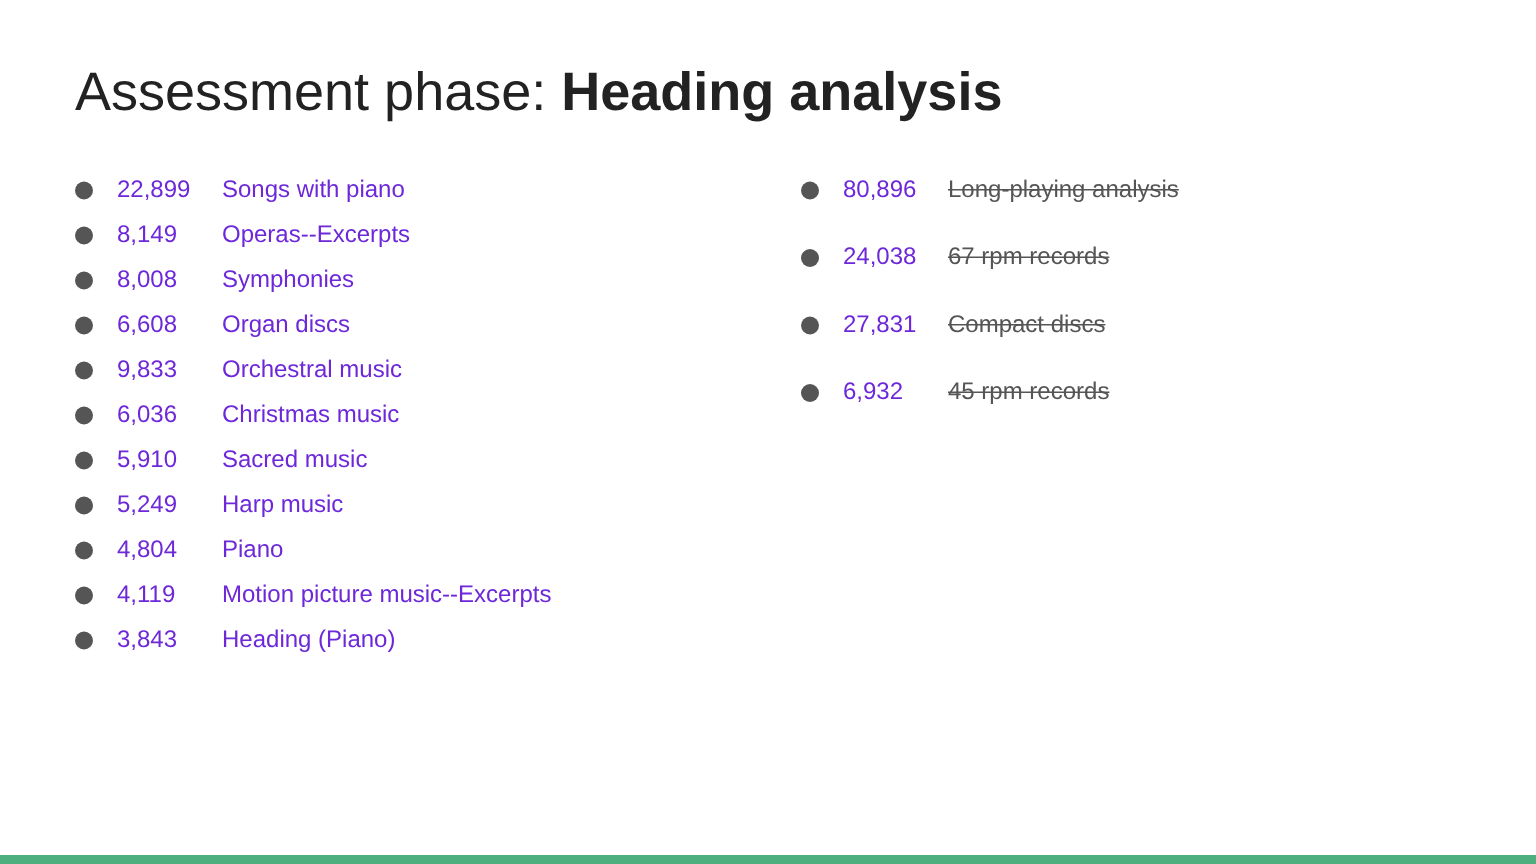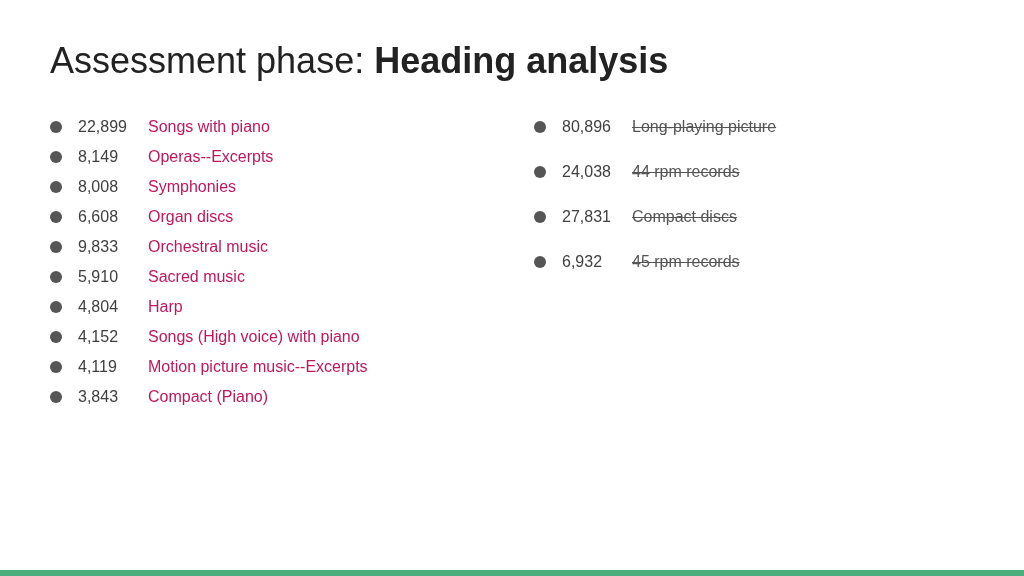--- a/index.html
+++ b/index.html
@@ -63,29 +63,29 @@
       width: 12px;
       height: 12px;
       border-radius: 50%;
       background: #555;
       flex-shrink: 0;
       margin-right: 16px;
     }
 
     .number {
       font-size: 16px;
-      color: #404040;
+      color: #6d28d9;
       width: 70px;
       flex-shrink: 0;
       font-weight: 400;
     }
 
     .label {
       font-size: 16px;
-      color: #be185d;
+      color: #6d28d9;
       font-weight: 400;
     }
 
     .label.strikethrough {
       text-decoration: line-through;
       color: #555;
     }
 
     .bottom-bar {
       position: absolute;
@@ -124,54 +124,59 @@
           <span class="number">6,608</span>
           <span class="label">Organ discs</span>
         </div>
         <div class="list-item">
           <div class="bullet"></div>
           <span class="number">9,833</span>
           <span class="label">Orchestral music</span>
         </div>
         <div class="list-item">
           <div class="bullet"></div>
+          <span class="number">6,036</span>
+          <span class="label">Christmas music</span>
+        </div>
+        <div class="list-item">
+          <div class="bullet"></div>
           <span class="number">5,910</span>
           <span class="label">Sacred music</span>
         </div>
         <div class="list-item">
           <div class="bullet"></div>
-          <span class="number">4,804</span>
-          <span class="label">Harp</span>
+          <span class="number">5,249</span>
+          <span class="label">Harp music</span>
         </div>
         <div class="list-item">
           <div class="bullet"></div>
-          <span class="number">4,152</span>
-          <span class="label">Songs (High voice) with piano</span>
+          <span class="number">4,804</span>
+          <span class="label">Piano</span>
         </div>
         <div class="list-item">
           <div class="bullet"></div>
           <span class="number">4,119</span>
           <span class="label">Motion picture music--Excerpts</span>
         </div>
         <div class="list-item">
           <div class="bullet"></div>
           <span class="number">3,843</span>
-          <span class="label">Compact (Piano)</span>
+          <span class="label">Heading (Piano)</span>
         </div>
       </div>
     <div class="right-column" id="right-list-container">
     <div class="list-item">
           <div class="bullet"></div>
           <span class="number">80,896</span>
-          <span class="label strikethrough">Long-playing picture</span>
+          <span class="label strikethrough">Long-playing analysis</span>
         </div>
         <div class="list-item">
           <div class="bullet"></div>
           <span class="number">24,038</span>
-          <span class="label strikethrough">44 rpm records</span>
+          <span class="label strikethrough">67 rpm records</span>
         </div>
         <div class="list-item">
           <div class="bullet"></div>
           <span class="number">27,831</span>
           <span class="label strikethrough">Compact discs</span>
         </div>
         <div class="list-item">
           <div class="bullet"></div>
           <span class="number">6,932</span>
           <span class="label strikethrough">45 rpm records</span>

